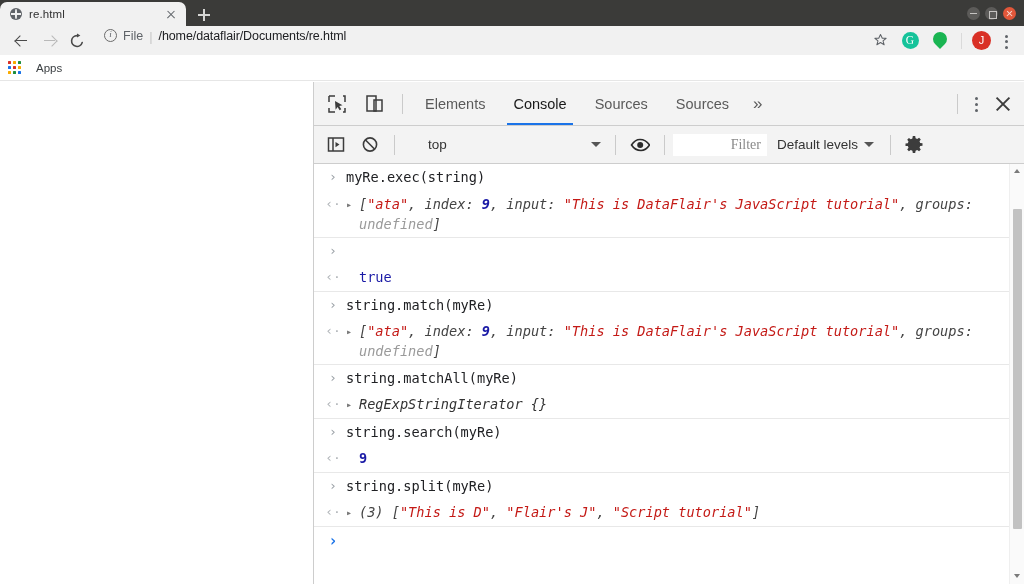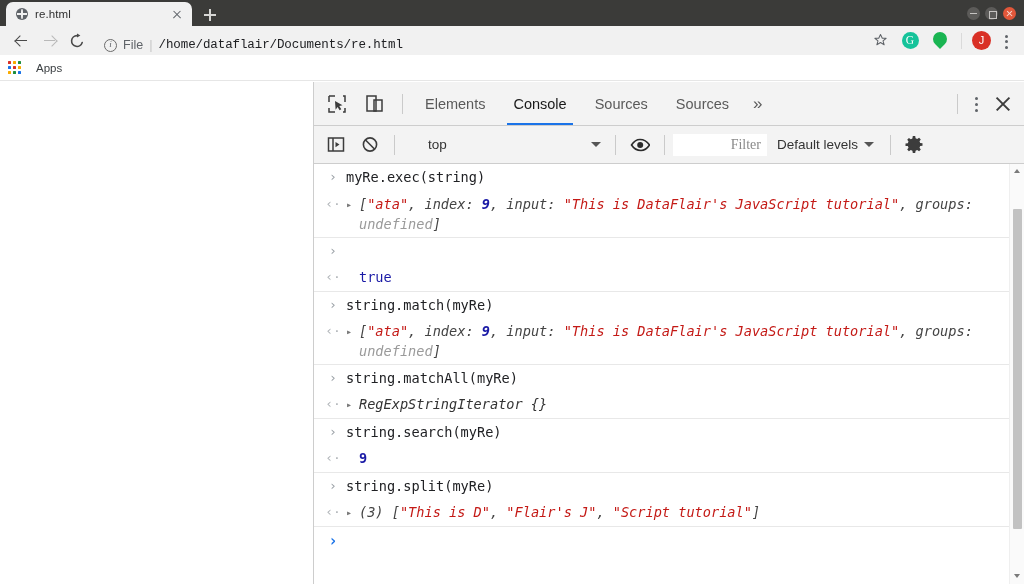--- a/index.html
+++ b/index.html
@@ -13,21 +13,21 @@
   }
 
   
   .window { position: relative; width: 1024px; height: 584px; background:#fff; }
 
   .titlebar {
     position: absolute; left:0; top:0; width:1024px; height:26px;
     background: #3b3b39;
     display:flex; align-items:flex-end;
   }
-  .tabstrip { display:flex; align-items:flex-end; height:26px; padding-left:6px; flex:1; }
+  .tabstrip { display:flex; align-items:flex-end; height:26px; flex:1; }
   .tab {
     display:flex; align-items:center; gap:7px;
     height:24px; min-width:186px; max-width:186px;
     background:#f1f1f1; border-radius:7px 7px 0 0;
     padding: 0 8px 0 10px; position:relative;
   }
   .tab-favicon {
     width:12px; height:12px; border-radius:50%;
     background:#5f6368; flex:0 0 auto; position:relative;
   }
@@ -98,36 +98,36 @@
   }
   .icon-arrow-left::before { background:#4a4a4a; }
   .icon-arrow-left::after { border-color:#4a4a4a; left:8px; transform:rotate(-45deg); }
   .icon-arrow-right::before { background:#b9b9b9; }
   .icon-arrow-right::after { border-color:#b9b9b9; left:12px; transform:rotate(135deg); }
 
   .icon-reload { color:#4a4a4a; }
   .icon-reload svg { position:absolute; left:5px; top:5px; }
 
   .omnibox {
-    flex:1; height:23px; display:flex; align-items:flex-end;
+    flex:1; height:23px; display:flex; align-items:flex-start;
     padding-left:8px; gap:6px; font-size:12.5px; color:#202124; cursor:text;
     margin-left:4px;
   }
   .info-circle {
     width:13px; height:13px; border-radius:50%; border:1.2px solid #6b6b6b;
     position:relative; flex:0 0 auto;
   }
   .info-circle::before {
     content:"i"; position:absolute; left:0; top:-1.5px; width:11px;
     text-align:center; font-size:9px; font-style:italic;
     font-family:"Liberation Serif", serif; color:#5f6368;
   }
   .omni-scheme { color:#5f6368; font-size:12.5px; }
   .omni-sep { color:#c8c8c8; font-size:13px; }
-  .omni-url { color:#202124; font-size:12.5px; letter-spacing:-0.1px;font-family:Liberation Mono, monospace; }
+  .omni-url { color:#202124; font-size:12.5px; letter-spacing:-0.1px; }
 
   .star {
     width:26px; height:26px; position:relative; flex:0 0 auto; cursor:default;
   }
   .ext-icon { width:22px; height:22px; flex:0 0 auto; position:relative; cursor:default; margin:0 3px; }
   .ext-g {
     width:17px; height:17px; border-radius:50%; background:#15c39a;
     color:#fff; font-size:11.5px; line-height:17px; text-align:center;
     font-family:"Liberation Serif", serif; margin:2px auto 0;
   }

